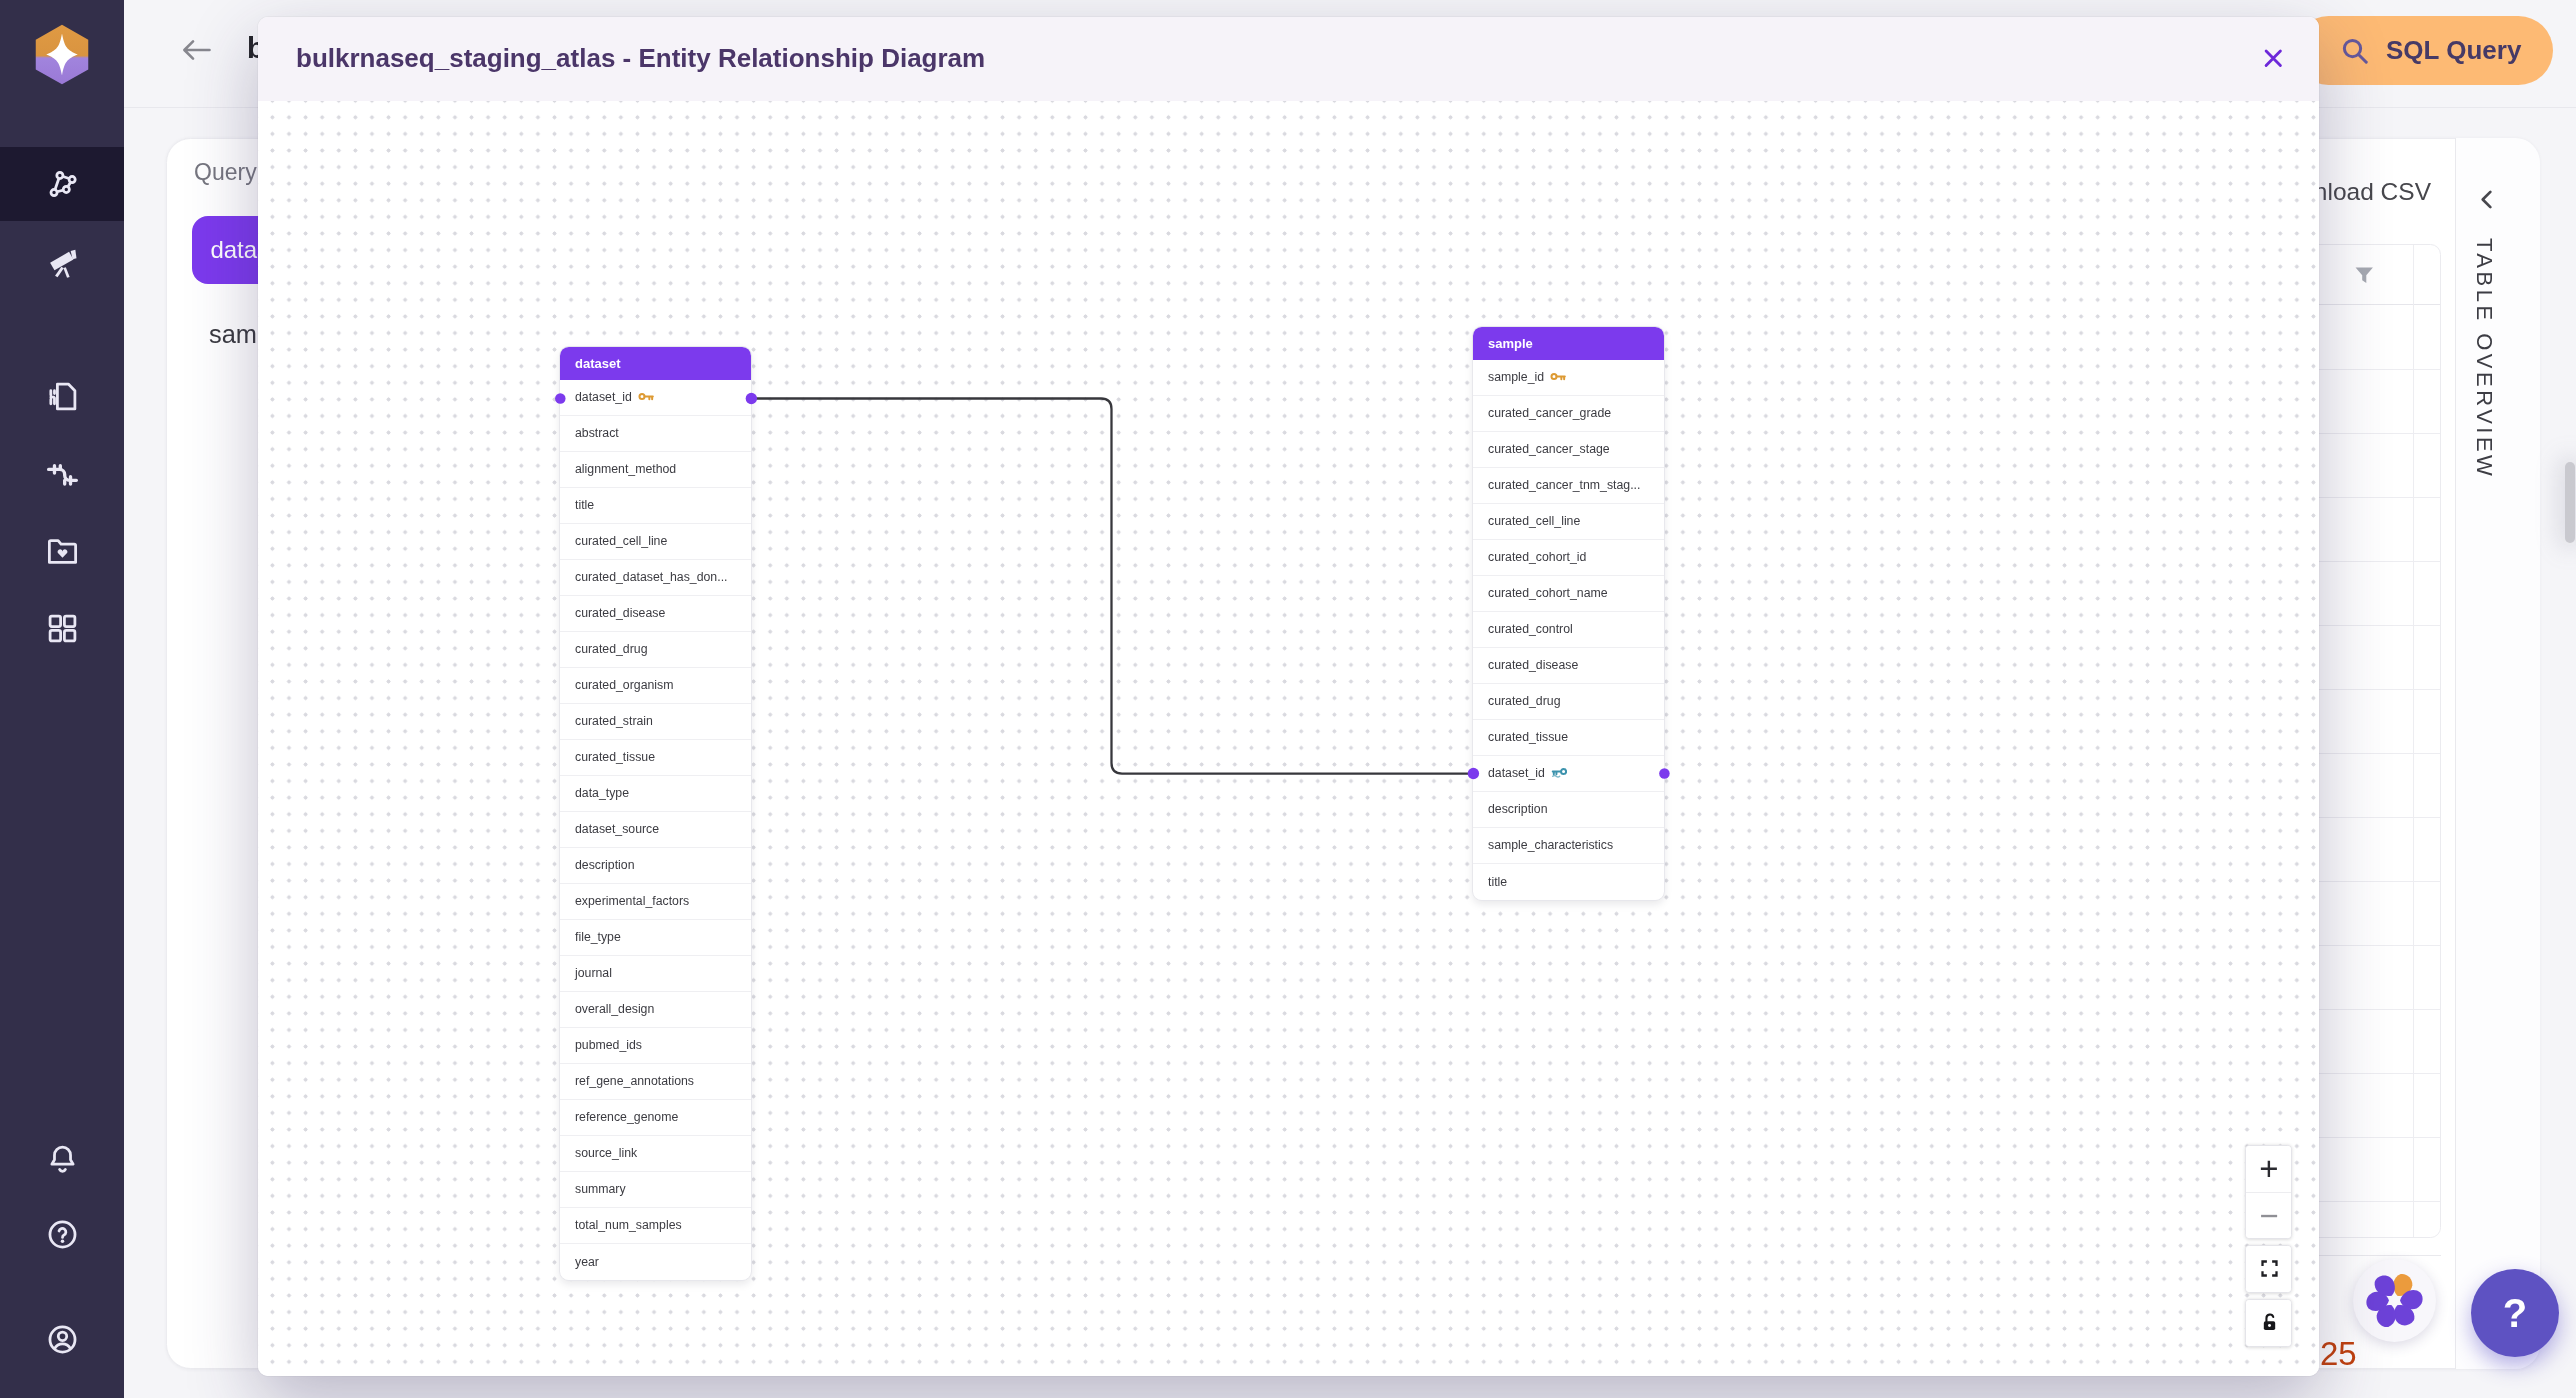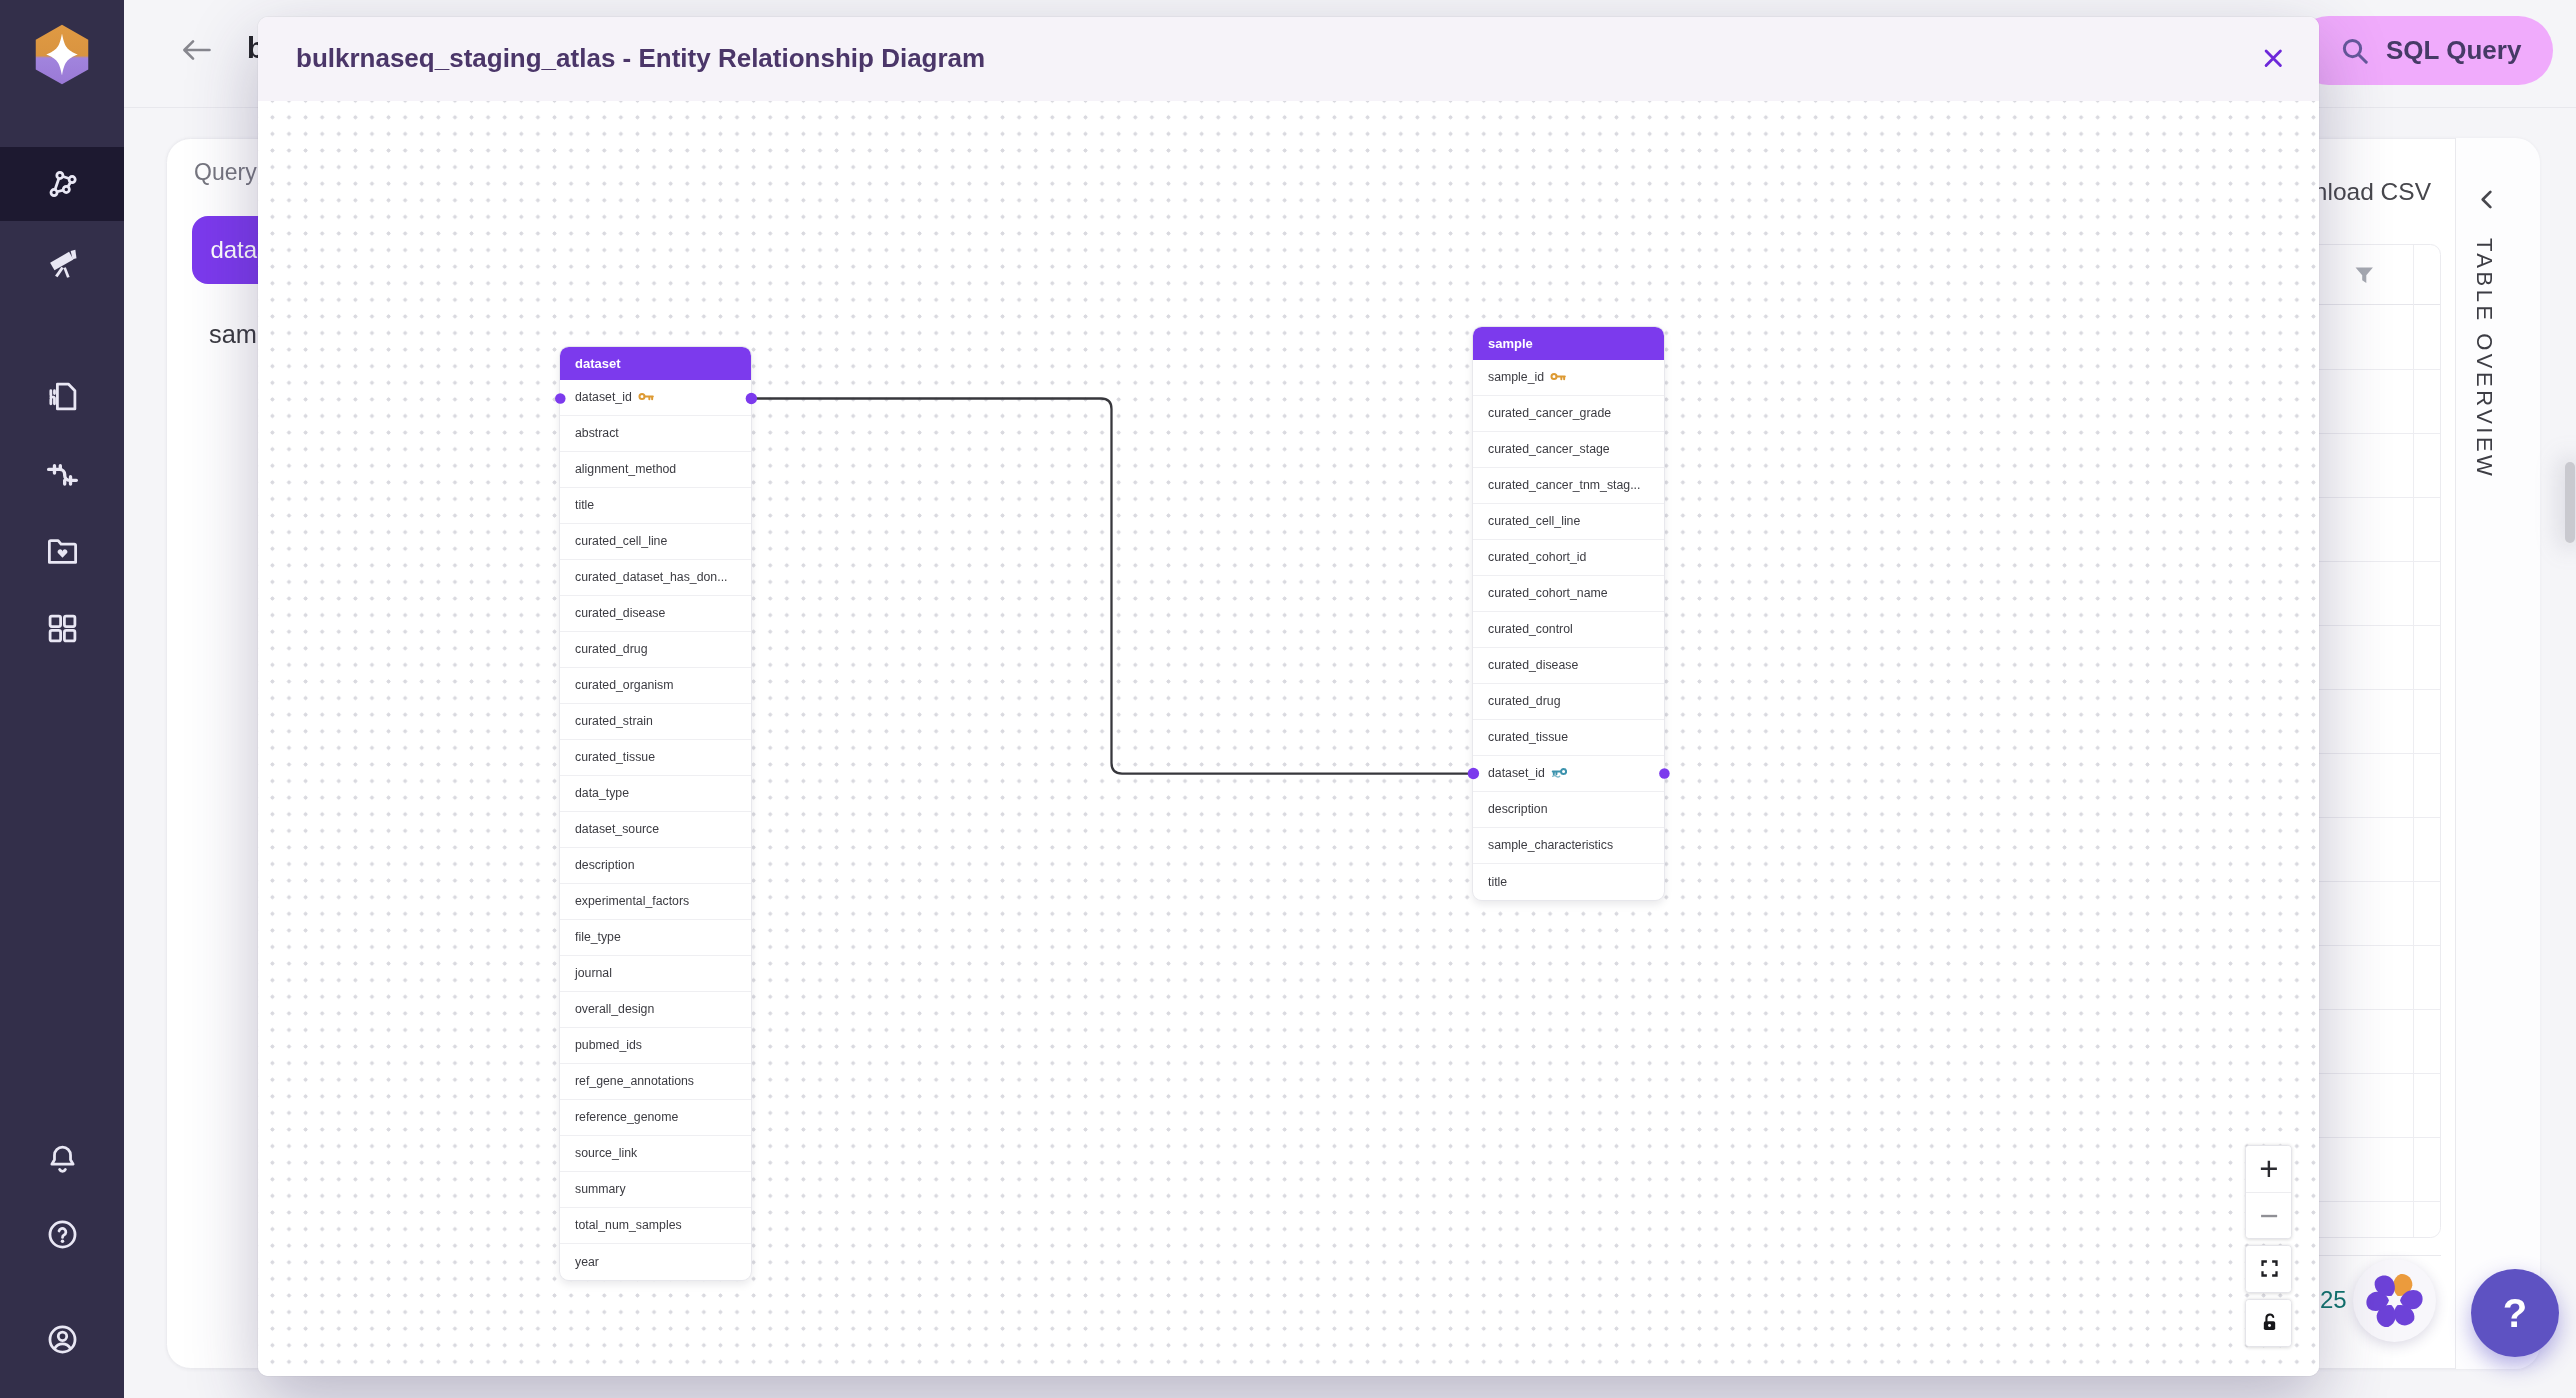--- a/index.html
+++ b/index.html
@@ -10,37 +10,37 @@
   .sidebar { position:absolute; left:0; top:0; width:124px; height:1398px; background:#332f4a; z-index:60; }
   .side-logo { position:absolute; left:32px; top:23px; }
   .nav-item { position:absolute; left:0; width:124px; height:74px; display:flex; align-items:center; justify-content:center; }
   .nav-item.active { background:#1d1930; }
   .nav-icon { width:35px; height:35px; }
 
   
   .topbar-divider { position:absolute; left:124px; top:107px; width:2452px; height:0.9px; background:#e8e8ed; }
   .back-arrow { position:absolute; left:180px; top:37px; }
   .page-title { position:absolute; left:247px; top:32px; font-size:29px; font-weight:700; color:#232329; white-space:nowrap; }
-  .sql-pill { position:absolute; left:2294px; top:16px; width:259px; height:69px; background:#f0abfc; border-radius:35px; display:flex; align-items:center; padding-left:46px; gap:16px; z-index:10;}
+  .sql-pill { position:absolute; left:2294px; top:16px; width:259px; height:69px; background:#fdba74; border-radius:35px; display:flex; align-items:center; padding-left:46px; gap:16px; z-index:10;}
   .sql-pill span { font-size:26px; font-weight:600; color:#463a66; }
 
   .main-card { position:absolute; left:166px; top:138px; width:2374px; height:1231px; background:#ffffff; border:0.9px solid #ececf0; border-radius:24.5px; box-shadow:0 0.9px 3.5px rgba(30,30,60,.05); }
   .tables-heading { position:absolute; left:194px; top:159px; font-size:23px; color:#76767f; white-space:nowrap; }
   .table-btn { position:absolute; left:192px; top:216px; width:149px; height:68px; background:#7c3aed; border-radius:16px; color:#fff; font-size:24px; font-weight:500; display:flex; align-items:center; padding-left:18.4px; white-space:nowrap; overflow:hidden;}
   .table-item { position:absolute; left:209px; top:320px; font-size:25.4px; color:#3a3a40; white-space:nowrap; }
   .download-csv { position:absolute; left:2212px; top:178px; width:219px; text-align:right; font-size:24.5px; font-weight:500; color:#47474c; white-space:nowrap; }
 
   .data-grid { position:absolute; left:2015px; top:244px; width:426px; height:994px; background:#fff; border:0.9px solid #ebebef; border-radius:10.5px; }
   .grid-header { position:absolute; left:0; top:0; width:100%; height:60px; border-bottom:0.9px solid #e6e6eb; }
   .grid-body { position:absolute; left:0; top:61px; width:100%; bottom:0;
       background-image:repeating-linear-gradient(to bottom,#ffffff 0 63px,#ededf1 63px 64px); border-radius:0 0 10.5px 10.5px;}
   .grid-vline { position:absolute; left:397px; top:0; width:0.9px; height:100%; background:#ededf1; }
   .filter-icon { position:absolute; left:2352px; top:263px; }
   .page-divider { position:absolute; left:2015px; top:1255px; width:426px; height:0.9px; background:#e9e9ed; }
-  .rows-count { position:absolute; left:2320px; top:1286px; font-size:24px; color:#0f766e; }
+  .rows-count { position:absolute; left:2320px; top:1335px; font-size:33px; color:#c2410c; }
 
   .side-panel { position:absolute; left:2455px; top:138px; width:85px; height:1231px; background:#fdfdfe; border-left:0.9px solid #e9e9ed; border-radius:0 24.5px 24.5px 0; }
   .panel-chevron { position:absolute; left:2476px; top:188px; }
   .panel-label { position:absolute; left:2471px; top:238px; writing-mode:vertical-rl; font-size:22px; letter-spacing:3.5px; color:#3d3d44; font-weight:500; white-space:nowrap; }
   .scroll-thumb { position:absolute; left:2565px; top:462px; width:9.6px; height:81px; border-radius:5.3px; background:#c9c9cf; box-shadow:0 0 23px 5.3px rgba(140,140,160,.28); }
 
   .pinwheel-badge { position:absolute; left:2353px; top:1259px; width:83px; height:83px; border-radius:50%; background:#f8f7fb; box-shadow:0 3.5px 12.3px rgba(60,50,110,.18); display:flex; align-items:center; justify-content:center; z-index:40;}
   .help-fab { position:absolute; left:2471px; top:1269px; width:88px; height:88px; border-radius:50%; background:#5e52c2; color:#fff; font-size:40px; font-weight:700; display:flex; align-items:center; justify-content:center; box-shadow:0 8.8px 21px rgba(90,80,200,.45); z-index:40;}
 
   

